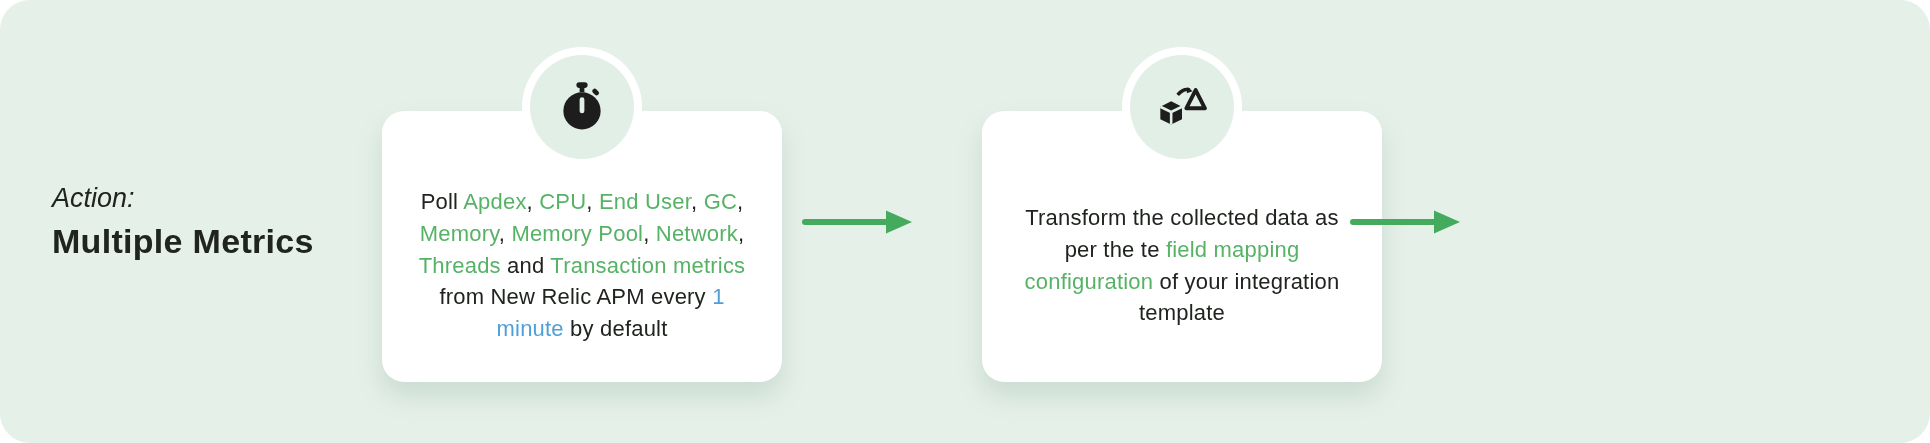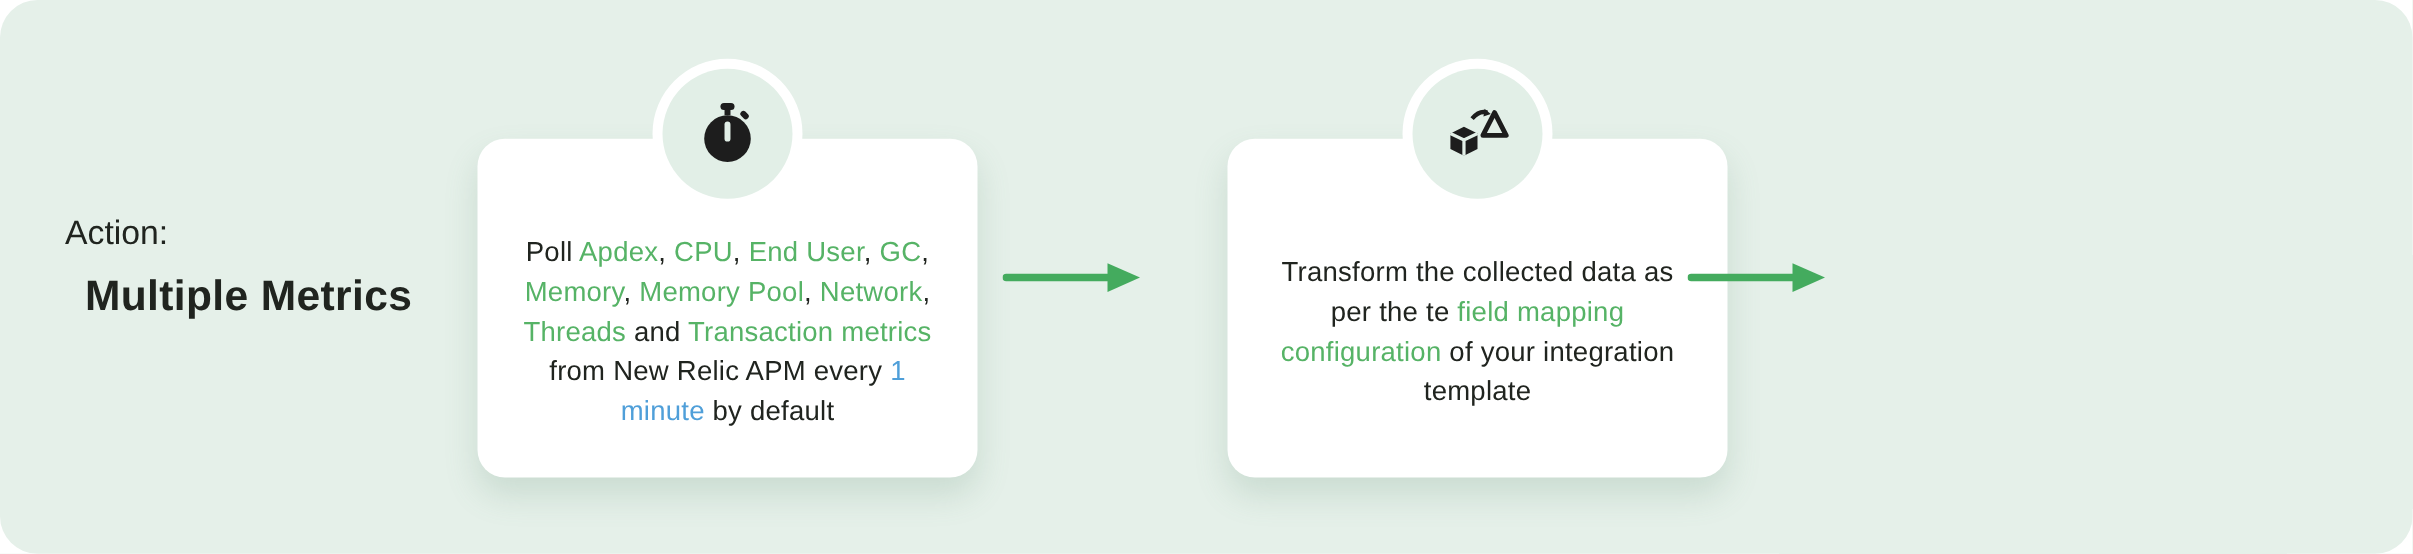--- a/index.html
+++ b/index.html
@@ -12,22 +12,22 @@
     font-family:"Liberation Sans", sans-serif;overflow:hidden;
   }
   .stage{
     position:absolute;inset:0;background:var(--bg);border-radius:30px;
   }
   
   .action-block{
     position:absolute;left:52px;top:50%;transform:translateY(-50%);
     color:var(--dark);
   }
-  .action-line1{font-size:27px;margin:0 0 8px 0;}
-  .action-line2{font-size:34px;font-weight:700;margin:16px;letter-spacing:.3px;}
+  .action-line1{font-size:27px;margin:0 0 8px 0;font-style:italic;}
+  .action-line2{font-size:34px;font-weight:700;margin:0;letter-spacing:.3px;}
   
   .card{
     position:absolute;top:111px;width:400px;height:271px;background:var(--card);
     border-radius:22px;box-shadow:0 14px 26px rgba(96,140,115,.20);
     display:flex;align-items:center;justify-content:center;
     padding:58px 26px 20px 26px;box-sizing:border-box;
   }
   .card-1{left:382px;}
   .card-2{left:950px;margin-left:32px;}
   .card-3{left:1484px;}

